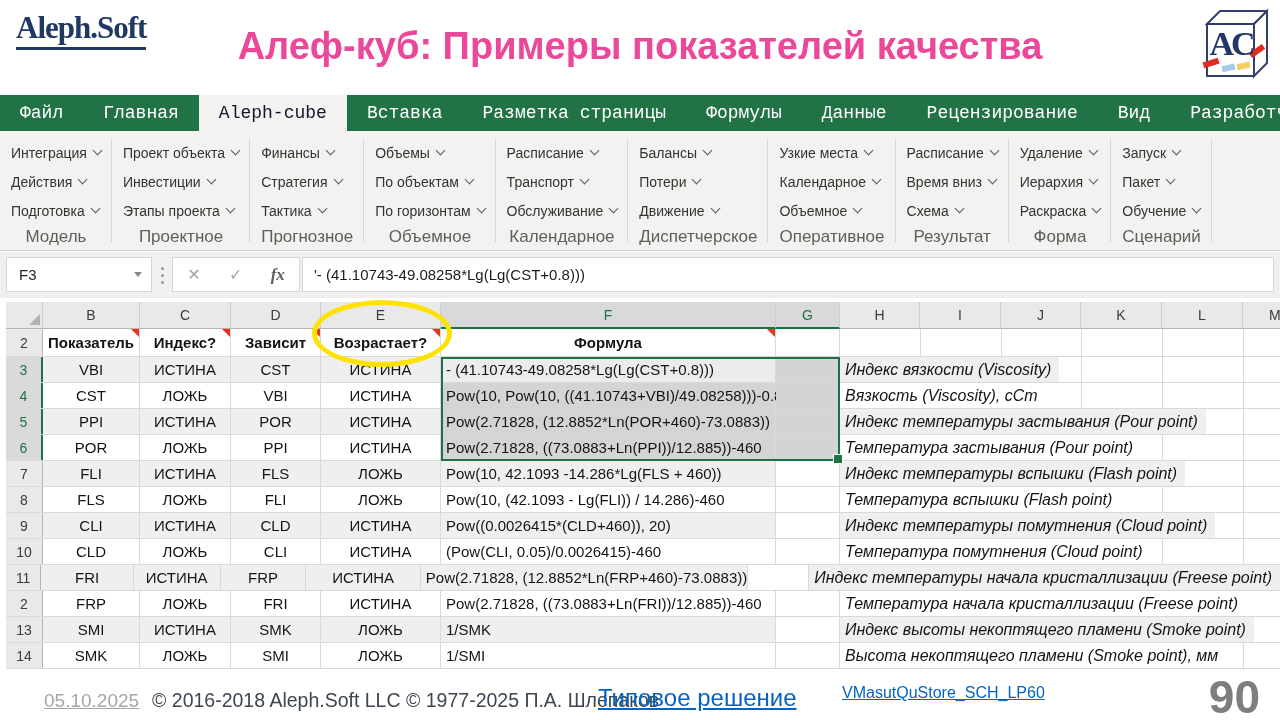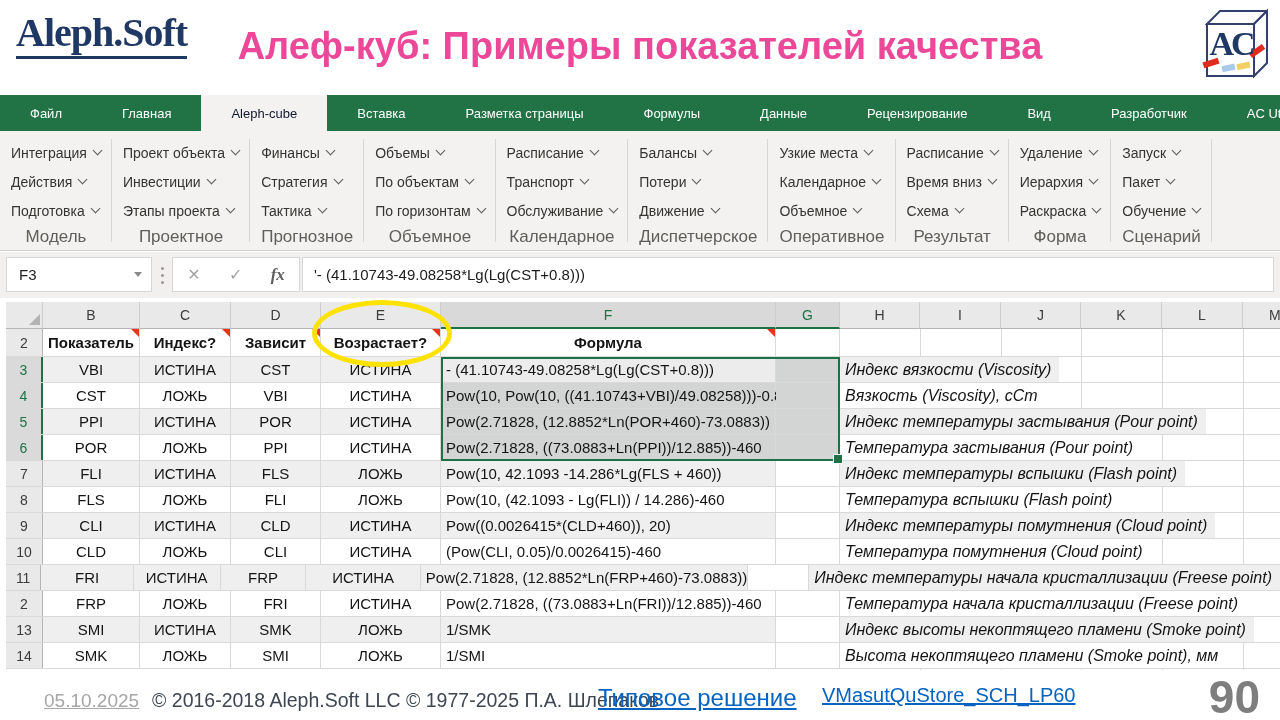--- a/index.html
+++ b/index.html
@@ -1,30 +1,30 @@
 <!DOCTYPE html>
 <html><head>
 <meta charset="utf-8">
 <style>
   html,body{margin:0;padding:0;background:#888;}
   .slide{position:relative;width:1280px;height:720px;background:#fff;overflow:hidden;
          font-family:"Liberation Sans",sans-serif;}
 
   
   .brand{position:absolute;left:16px;top:12px;font-family:"Liberation Serif",serif;
-         font-weight:bold;font-size:40px;color:#203864;letter-spacing:-1px;
+         font-weight:bold;font-size:31px;color:#203864;letter-spacing:-1px;
          border-bottom:3px solid #203864;padding-bottom:2px;line-height:1.05;}
   .title{position:absolute;left:0;right:0;top:14px;text-align:center;font-size:38px;
          font-weight:bold;color:#ec4899;white-space:nowrap;margin-top:11px;}
   .cube{position:absolute;right:12px;top:6px;}
 
   
   .tabbar{position:absolute;left:0;top:95px;width:1280px;height:36px;background:#217346;
           display:flex;align-items:stretch;overflow:hidden;}
-  .tab{color:#fff;font-size:13px;padding:0 30px;display:flex;align-items:center;white-space:nowrap;cursor:default;}
+  .tab{color:#fff;font-size:18px;padding:0 20px;display:flex;align-items:center;white-space:nowrap;cursor:default;font-family:Liberation Mono, monospace;}
   .tab.active{background:#f3f2f1;color:#0f172a;}
 
   
   .ribbon{position:absolute;left:0;top:131px;width:1280px;height:119px;background:#f3f2f1;
           border-bottom:1px solid #cfcdcb;display:flex;overflow:hidden;}
   .rgroup{position:relative;display:flex;flex-direction:column;padding:7px 11px 1px 11px;flex:0 0 auto;}
   .rgroup:after{content:"";position:absolute;right:0;top:8px;bottom:8px;width:1px;background:#d8d6d3;}
   .ritem{height:29px;display:flex;align-items:center;font-size:14px;color:#353431;white-space:nowrap;cursor:default;}
   .caret{width:6px;height:6px;border-right:1.6px solid #5a5a5a;border-bottom:1.6px solid #5a5a5a;
          transform:rotate(45deg);display:inline-block;margin-left:7px;margin-top:-4px;}
@@ -83,21 +83,21 @@
            box-sizing:border-box;z-index:5;pointer-events:none;}
   .fill-handle{position:absolute;right:-5px;bottom:-5px;width:8px;height:8px;background:#1e7145;
            border:1.5px solid #fff;pointer-events:auto;cursor:crosshair;}
   .oval{position:absolute;left:312px;top:300px;width:130px;height:57px;border:5px solid #ffe200;
         border-radius:50%;z-index:20;pointer-events:none;}
 
   
   .f-date{position:absolute;left:44px;top:690px;font-size:19px;color:#a6a6a6;text-decoration:underline;}
   .f-copy{position:absolute;left:152px;top:689px;font-size:19.5px;color:#3d4651;}
   .f-link1{position:absolute;left:598px;top:684px;font-size:24px;color:#0563c1;text-decoration:underline;cursor:pointer;}
-  .f-link2{position:absolute;left:822px;top:684px;font-size:20px;color:#0563c1;text-decoration:underline;cursor:pointer;}
+  .f-link2{position:absolute;left:842px;top:684px;font-size:16px;color:#0563c1;text-decoration:underline;cursor:pointer;}
   .f-page{position:absolute;right:20px;top:670px;font-size:46px;font-weight:bold;color:#7e7e7e;}
 </style>
 </head>
 <body>
 
 <div class="slide">
 
   <div class="brand">Aleph.Soft</div>
   <div class="title">Алеф-куб: Примеры показателей качества</div>
   <div class="cube">

